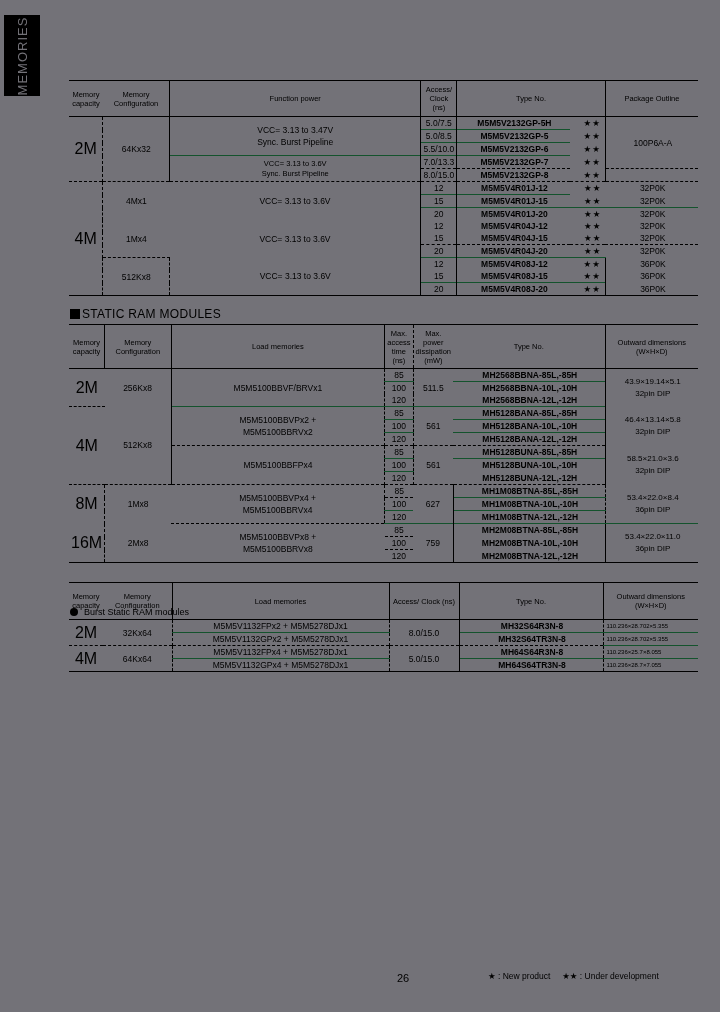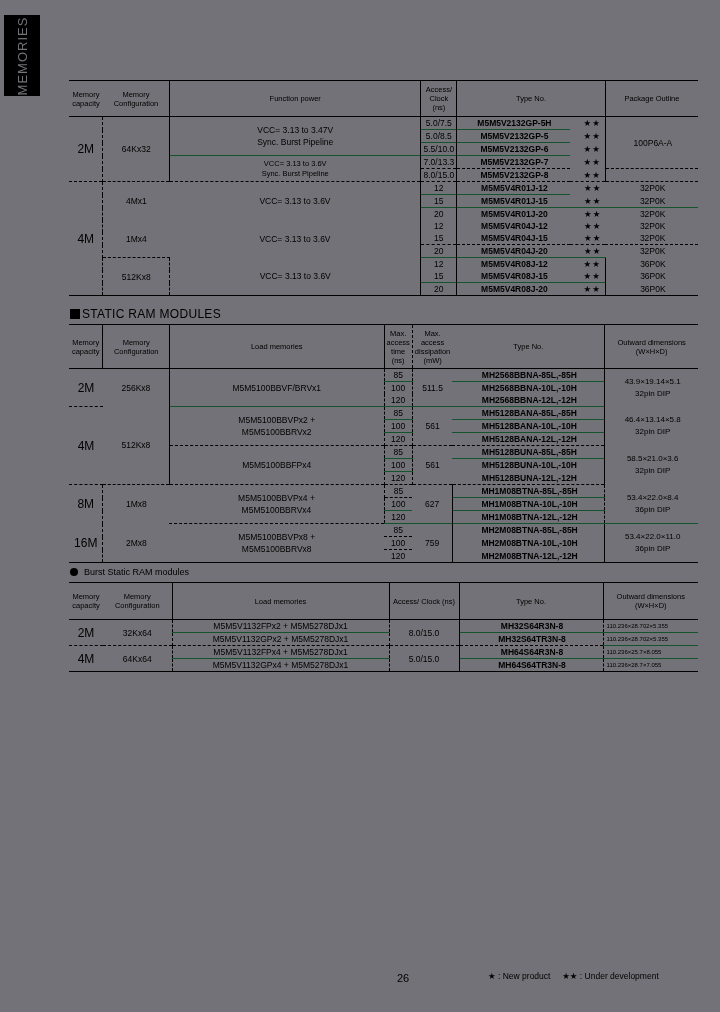--- a/index.html
+++ b/index.html
@@ -14,28 +14,28 @@
     position:absolute; left:50%; top:50%; transform:translate(-50%,-50%) rotate(-90deg);
     color:#737278; font-size:13px; letter-spacing:1px; white-space:nowrap;
   }
   table.spec { position:absolute; border-collapse:collapse; font-size:8.5px; }
   table.spec td, table.spec th { padding:0 2px; text-align:center; vertical-align:middle; line-height:12px; }
   table.spec th { font-weight:normal; font-size:7.5px; line-height:9px; border-bottom:1.5px solid #000; border-top:1.5px solid #000; }
   .bl { border-left:1px solid #000; }
   .bt { border-top:1px solid #14532d; }
   .dl { border-left:1px dashed #000; }
   .dt { border-top:1px dashed #000; }
-  .cap { font-size:12px; }
+  .cap { font-size:16px; }
   .typ { font-weight:bold; text-align:right; padding-left:4px !important; }
   .star { text-align:right !important; padding-right:4px !important; letter-spacing:1px; }
   .pkg { text-align:right; padding-left:4px !important; }
   .fm { line-height:13px; }
   .sec-title { position:absolute; font-size:12px; letter-spacing:0.3px; }
   .sec-title .sq { display:inline-block; width:10px; height:10px; background:#000; margin-right:2px; vertical-align:-1px; }
-  .sub-title { position:absolute; font-size:9px; }
+  .sub-title { position:absolute; font-size:9px;margin-top:40px; }
   .sub-title .dot { display:inline-block; width:8px; height:8px; border-radius:50%; background:#000; margin-right:6px; vertical-align:-1px; }
   .footer-page { position:absolute; left:397px; top:972px; font-size:11px; }
   .footer-legend { position:absolute; left:488px; top:971px; font-size:8.5px; }
   .bottom-line { border-bottom:1.5px solid #000 !important; }
   .dim { font-size:8px; }
   .dimsm { font-size:6px; text-align:left !important; padding-left:3px !important; }
 </style>
 </head>
 <body>
 
@@ -180,21 +180,21 @@
       <col style="width:34px">
       <col style="width:155px">
       <col style="width:94px">
   </colgroup>
   <tbody>
       <tr style="height:44px">
     <th>Memory capacity</th>
     <th class="bl">Memory Configuration</th>
     <th class="bl">Load memories</th>
     <th class="bl">Max. access time (ns)</th>
-    <th class="dl">Max. access dissipation (mW)</th>
+    <th class="dl">Max. power dissipation (mW)</th>
     <th>Type No.</th>
     <th class="bl">Outward dimensions (W×H×D)</th>
   </tr>
 
   <tr style="height:12px">
     <td rowspan="3" class="cap">2M</td>
     <td rowspan="3">256Kx8</td>
     <td rowspan="3" class="bl">M5M5100BBVF/BRVx1</td>
     <td class="dl">85</td>
     <td rowspan="3" class="dl">511.5</td>

